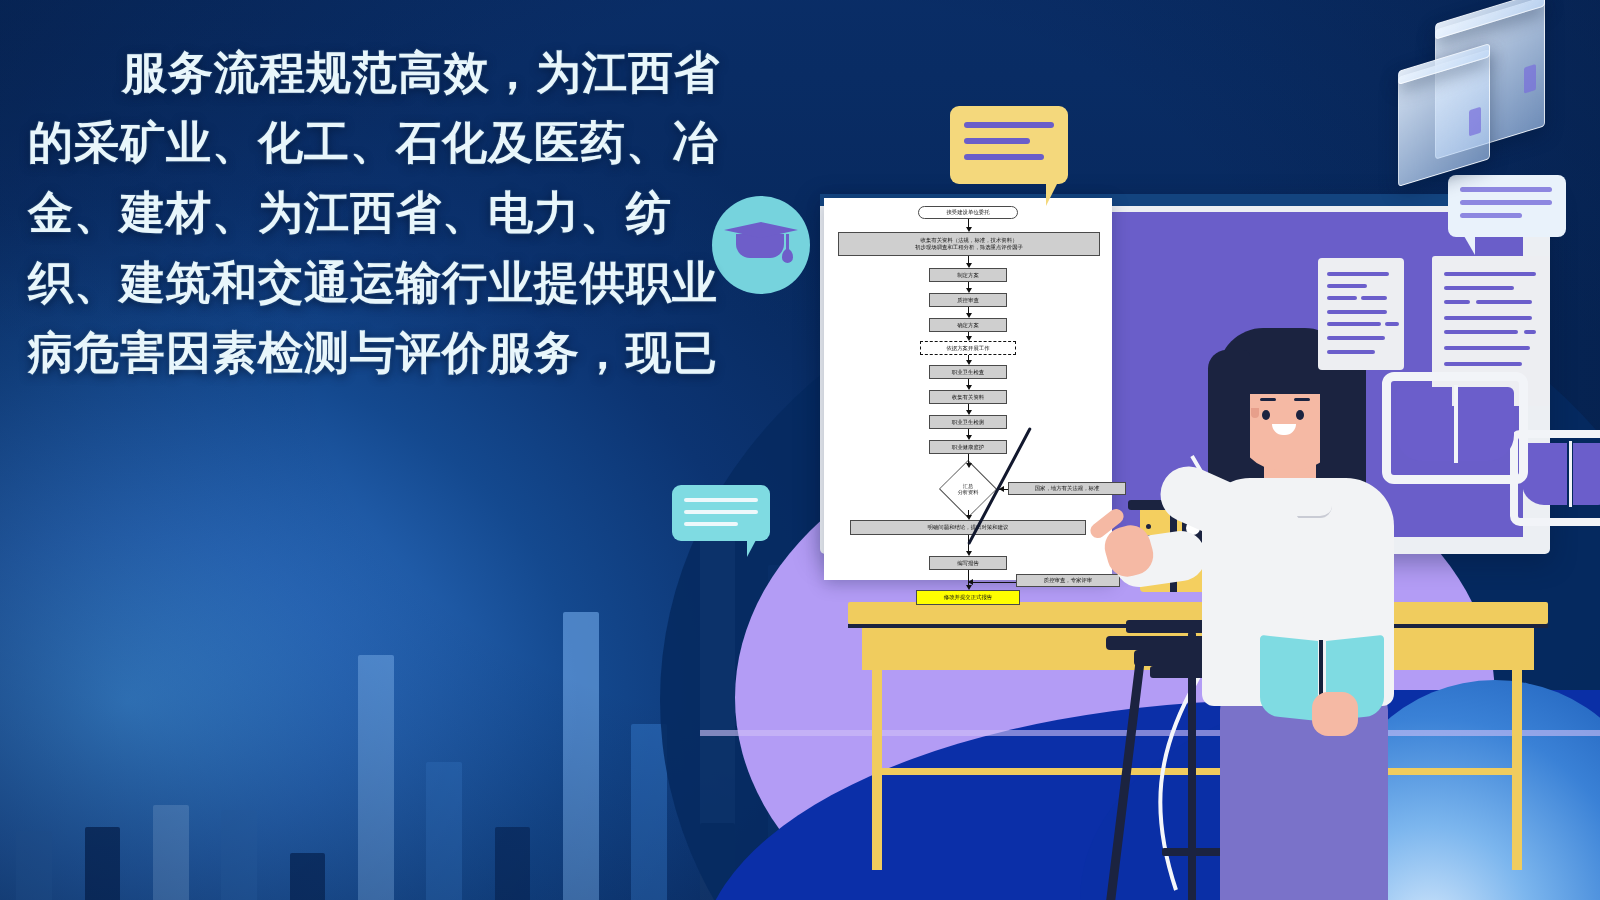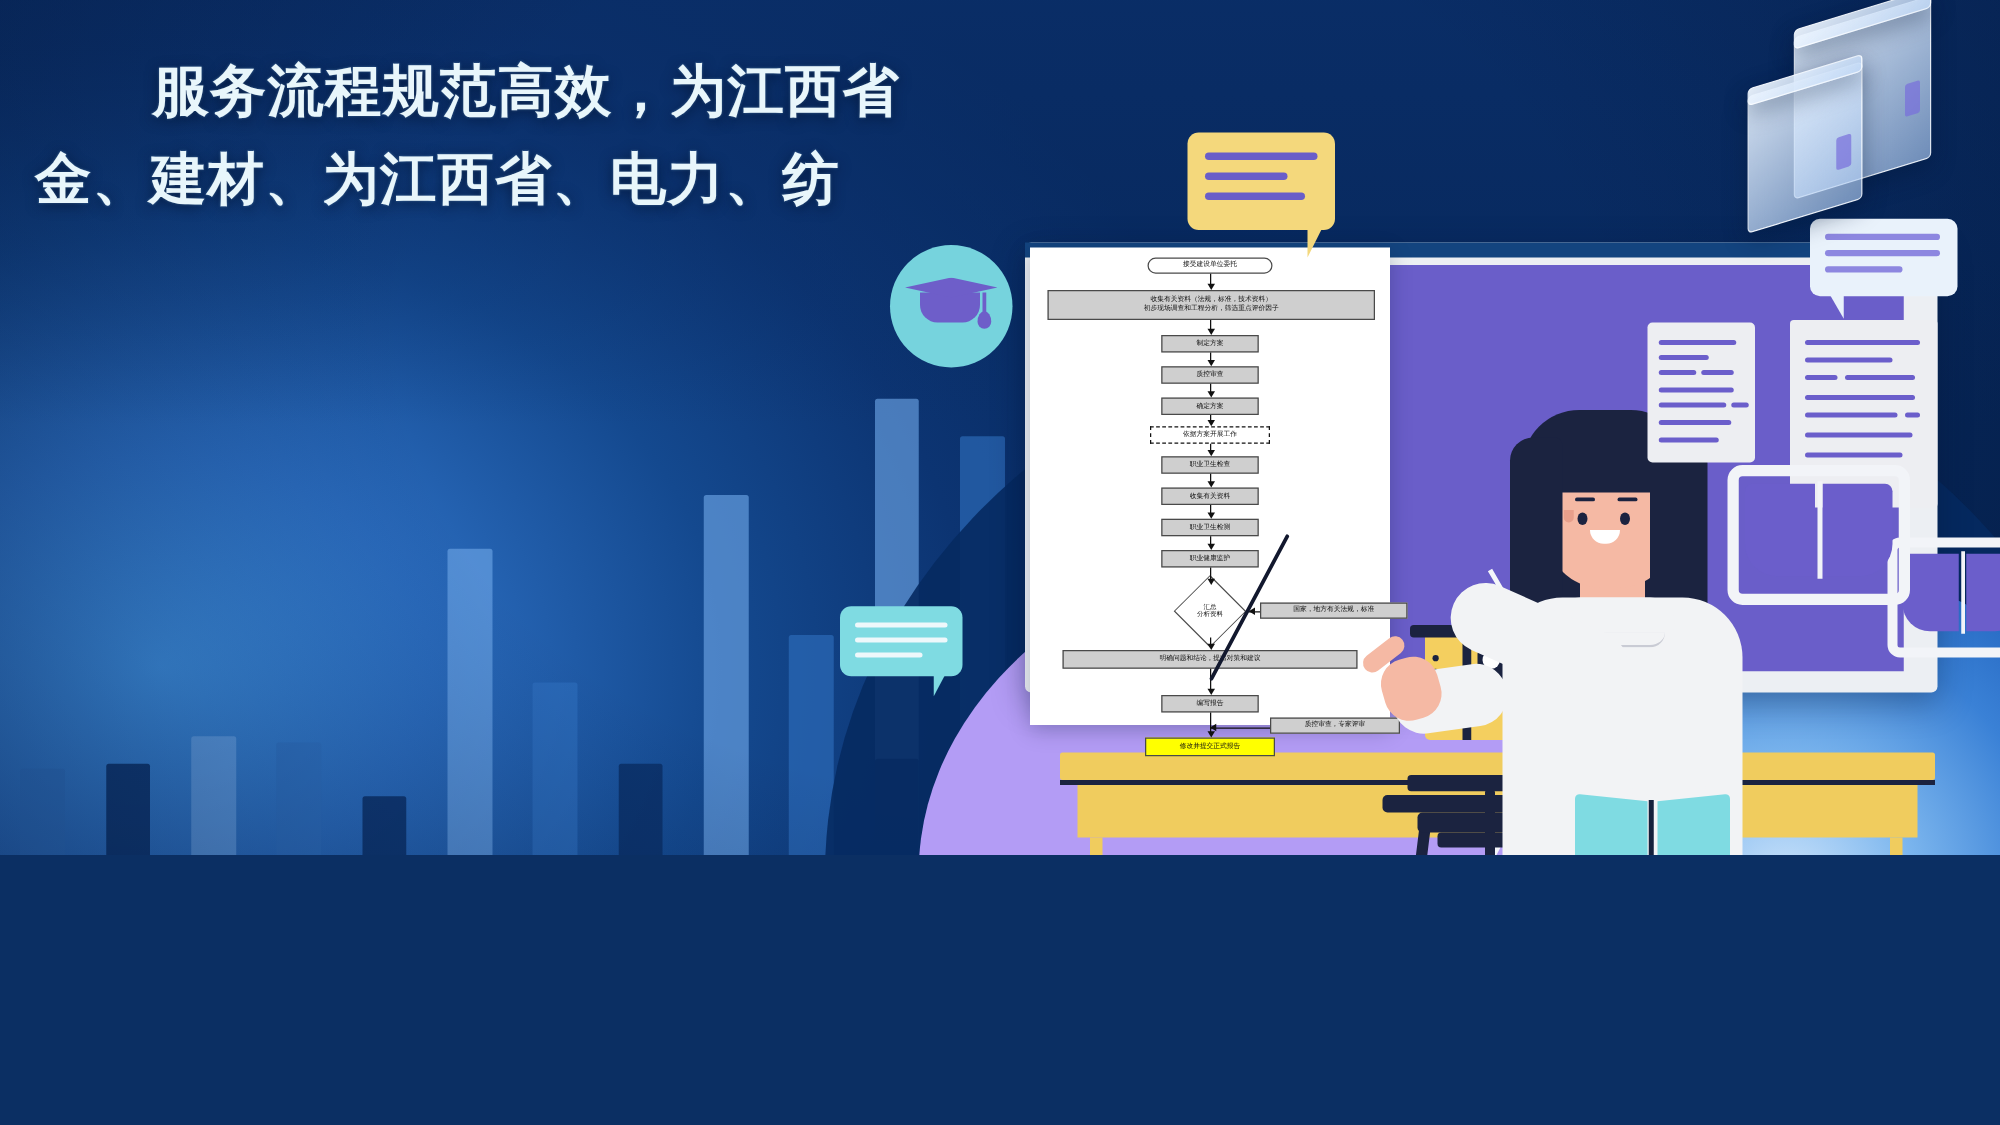--- a/index.html
+++ b/index.html
@@ -4,21 +4,21 @@
 <style>
   * { margin:0; padding:0; box-sizing:border-box; }
   html,body { width:1600px; height:900px; overflow:hidden; }
   body {
     font-family:"Liberation Sans","DejaVu Sans",sans-serif;
     background:#0b2f63;
     position:relative;
   }
 
   
-  #stage { position:absolute; inset:0; width:1600px; height:684px; overflow:hidden; }
+  #stage { position:absolute; inset:0; width:1600px; height:900px; overflow:hidden; }
 
   .bg-base {
     position:absolute; inset:0;
     background:
       radial-gradient(ellipse 900px 700px at 8% 78%, #3d8ddd 0%, #2a6bbd 24%, #14498f 50%, #0c3472 72%, #07285c 100%),
       linear-gradient(120deg,#0a3a7d 0%, #0d3f86 30%, #0a2f6b 60%, #06224f 100%);
   }
   .bg-vign {
     position:absolute; inset:0;
     background:radial-gradient(ellipse 1200px 900px at 50% 40%, rgba(0,0,0,0) 40%, rgba(2,18,48,.55) 100%);
@@ -341,21 +341,24 @@
   <div class="bg-vign"></div>
 
   <div class="navy-arc2"></div>
   <div class="lav-ellipse"></div>
   <div class="blue-wave"></div>
   <div class="blue-wave2"></div>
   <div class="glow-circle"></div>
 
   <div class="headline">
     <span class="l l1">服务流程规范高效，为江西省</span>
+    <span class="l">的采矿业、化工、石化及医药、冶</span>
     <span class="l">金、建材、为江西省、电力、纺</span>
+    <span class="l">织、建筑和交通运输行业提供职业</span>
+    <span class="l">病危害因素检测与评价服务，现已</span>
   </div>
 
   <div class="cap-circle">
     <div class="cap">
       <div class="base"></div>
       <div class="mortar"></div>
       <div class="tassel"></div>
       <div class="tball"></div>
     </div>
   </div>

